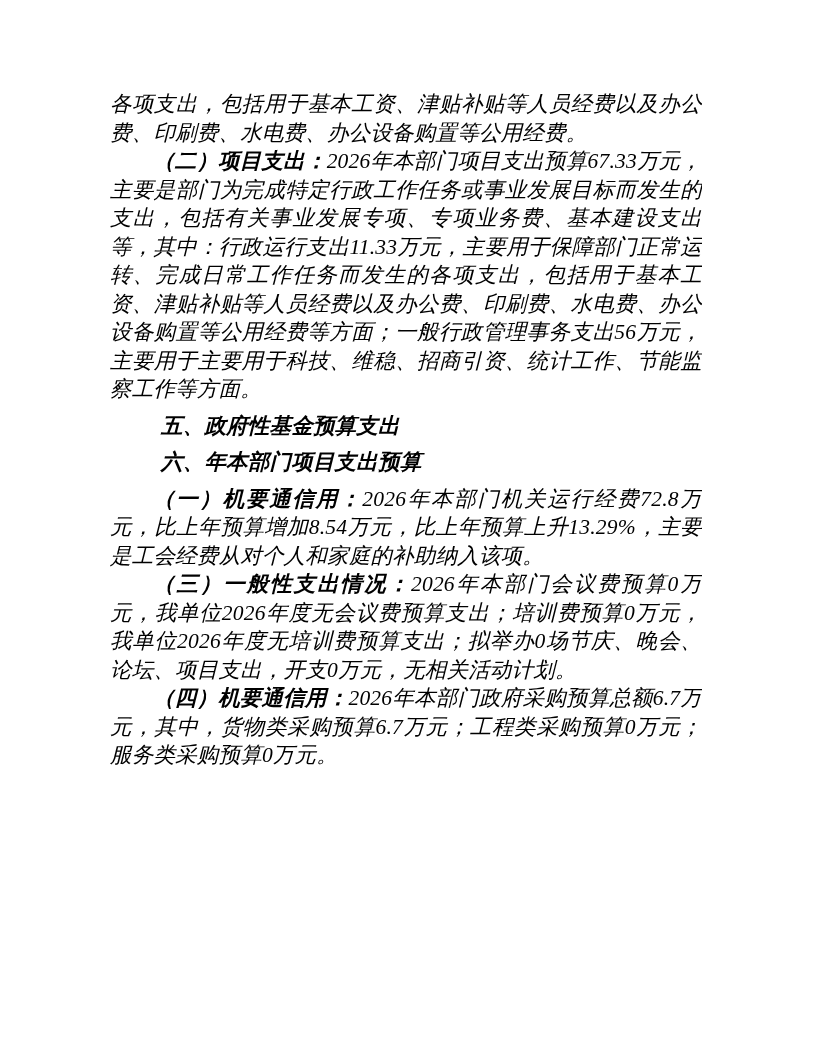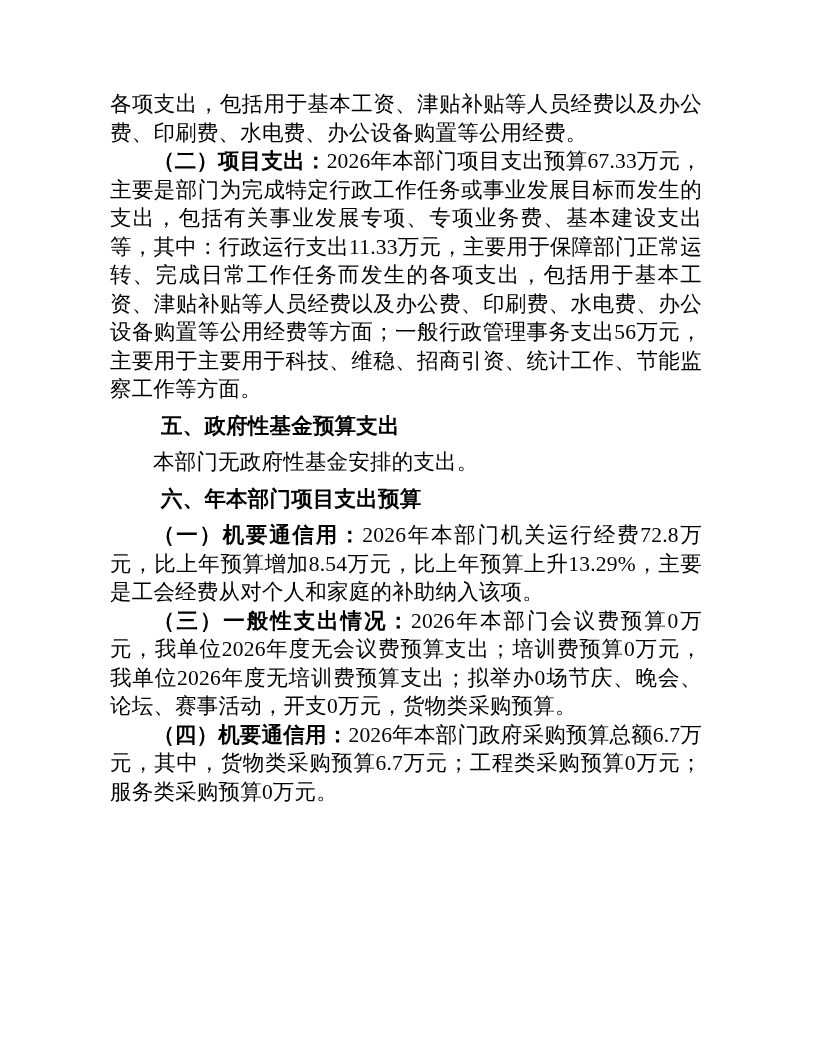--- a/index.html
+++ b/index.html
@@ -6,20 +6,21 @@
     margin: 0;
     padding: 0;
     background: #ffffff;
   }
   .page {
     position: relative;
     width: 816px;
     height: 932px;
     background: #ffffff;
     overflow: hidden;
+    font-style: italic;
   }
   .content {
     position: absolute;
     left: 110px;
     top: 90px;
     width: 592px;
     height: 884px;
     overflow: hidden;
     font-family: "Liberation Serif", "DejaVu Serif", serif;
     font-size: 21.5px;
@@ -53,26 +54,25 @@
 
 <div class="page">
   <div class="content">
 
     <p class="para no-indent"><span>各项支出，包括用于基本工资、津贴补贴等人员经费以及办公费、印刷费、水电费、办公设备购置等公用经费。</span></p>
 
     <p class="para"><span class="lbl">（二）项目支出：</span><span>2026年本部门项目支出预算67.33万元，主要是部门为完成特定行政工作任务或事业发展目标而发生的支出，包括有关事业发展专项、专项业务费、基本建设支出等，其中：行政运行支出11.33万元，主要用于保障部门正常运转、完成日常工作任务而发生的各项支出，包括用于基本工资、津贴补贴等人员经费以及办公费、印刷费、水电费、办公设备购置等公用经费等方面；一般行政管理事务支出56万元，主要用于主要用于科技、维稳、招商引资、统计工作、节能监察工作等方面。</span></p>
 
     <p class="heading">五、政府性基金预算支出</p>
 
-    <p class="para"><span>本部门无政府性基金安排的支出。</span></p>
 
     <p class="heading">六、年本部门项目支出预算</p>
 
     <p class="para"><span class="lbl">（一）机要通信用：</span><span>2026年本部门机关运行经费72.8万元，比上年预算增加8.54万元，比上年预算上升13.29%，主要是工会经费从对个人和家庭的补助纳入该项。</span></p>
 
 
-    <p class="para"><span class="lbl">（三）一般性支出情况：</span><span>2026年本部门会议费预算0万元，我单位2026年度无会议费预算支出；培训费预算0万元，我单位2026年度无培训费预算支出；拟举办0场节庆、晚会、论坛、赛事活动，开支0万元，货物类采购预算。</span></p>
+    <p class="para"><span class="lbl">（三）一般性支出情况：</span><span>2026年本部门会议费预算0万元，我单位2026年度无会议费预算支出；培训费预算0万元，我单位2026年度无培训费预算支出；拟举办0场节庆、晚会、论坛、项目支出，开支0万元，无相关活动计划。</span></p>
 
     <p class="para"><span class="lbl">（四）机要通信用：</span><span>2026年本部门政府采购预算总额6.7万元，其中，货物类采购预算6.7万元；工程类采购预算0万元；服务类采购预算0万元。</span></p>
 
 
   </div>
 </div>
 
 </body></html>

